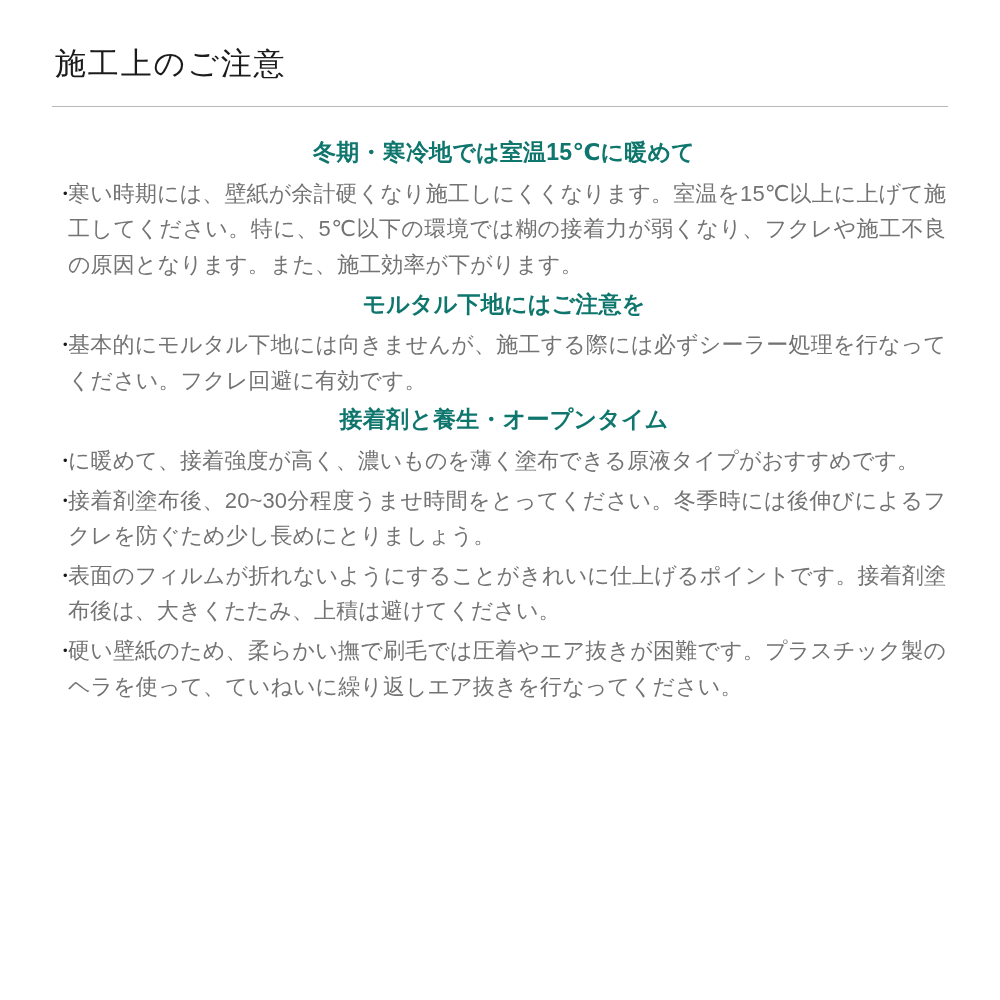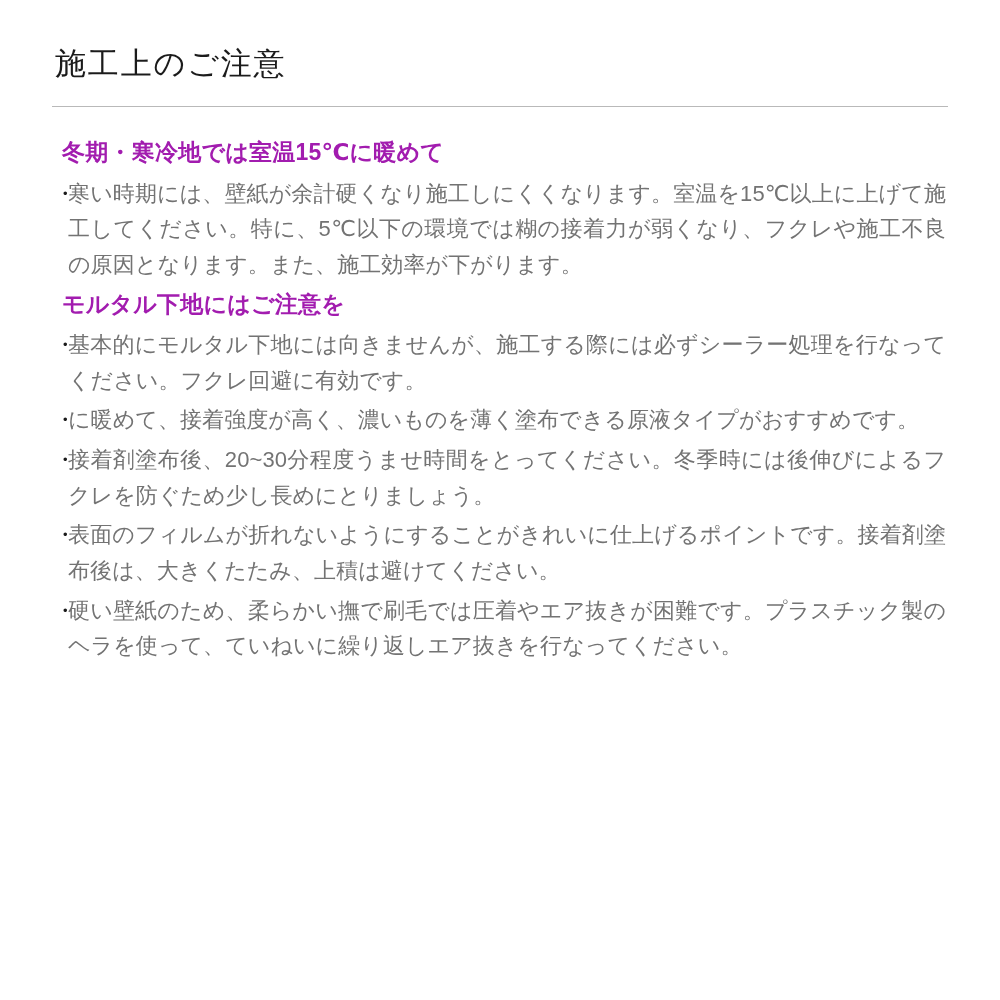--- a/index.html
+++ b/index.html
@@ -46,23 +46,24 @@
   .section {
   }
   .section:first-child {
     margin-top: 28px;
   }
 
   .section-heading {
     font-size: 23px;
     font-weight: 700;
     letter-spacing: 0.01em;
-    color: #a21caf;
+    color: #0f766e;
     margin: 0 0 6px 8px;
     line-height: 1.5;
+    text-align: center;
   }
 
   .bullet-item {
     display: flex;
     align-items: flex-start;
     margin: 2px 0 4px 0;
   }
 
   .bullet-mark {
     flex: 0 0 auto;
@@ -104,20 +105,21 @@
 
     <div class="section">
       <div class="section-heading">モルタル下地にはご注意を</div>
       <div class="bullet-item">
         <span class="bullet-mark">・</span>
         <span class="bullet-text">基本的にモルタル下地には向きませんが、施工する際には必ずシーラー処理を行なってください。フクレ回避に有効です。</span>
       </div>
     </div>
 
     <div class="section">
+      <div class="section-heading">接着剤と養生・オープンタイム</div>
       <div class="bullet-item">
         <span class="bullet-mark">・</span>
         <span class="bullet-text">に暖めて、接着強度が高く、濃いものを薄く塗布できる原液タイプがおすすめです。</span>
       </div>
       <div class="bullet-item">
         <span class="bullet-mark">・</span>
         <span class="bullet-text">接着剤塗布後、20~30分程度うませ時間をとってください。冬季時には後伸びによるフクレを防ぐため少し長めにとりましょう。</span>
       </div>
       <div class="bullet-item">
         <span class="bullet-mark">・</span>

